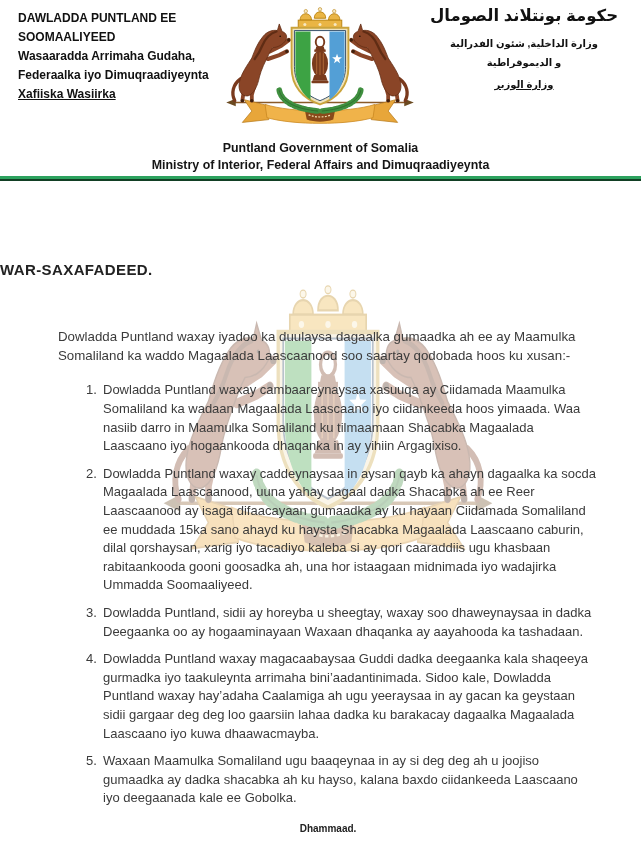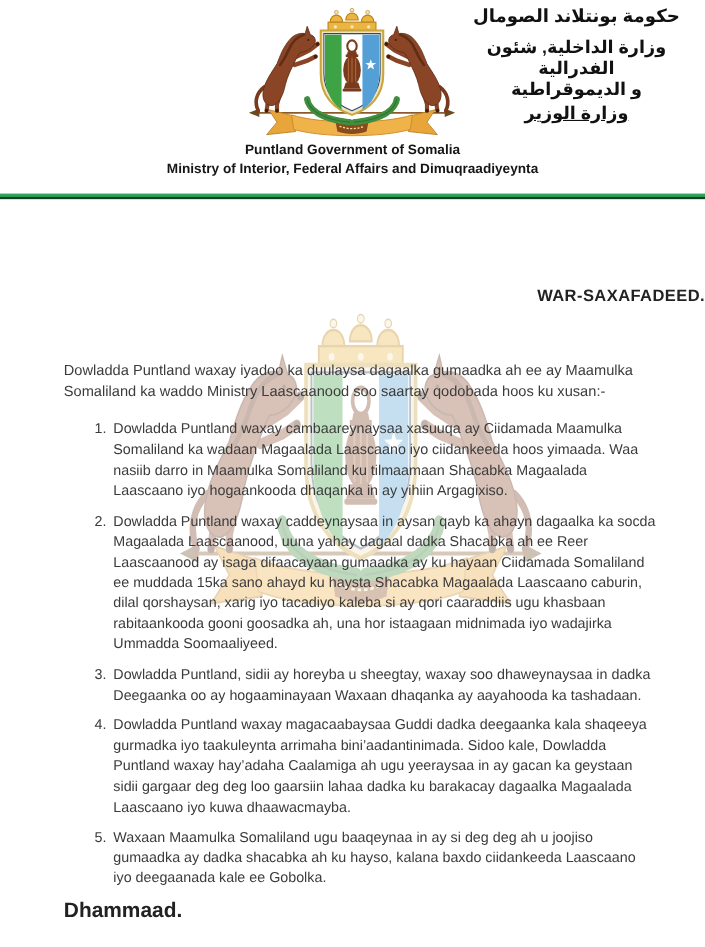--- a/index.html
+++ b/index.html
@@ -12,51 +12,51 @@
     position:absolute;left:18px;top:9px;width:212px;
     font-weight:bold;font-size:12px;line-height:19px;color:#111;
   }
   .hdr-left .u{text-decoration:underline;}
   .emblem-main{position:absolute;left:224px;top:5px;width:192px;height:125px;}
   .hdr-right{
     position:absolute;right:8px;top:2px;width:218px;text-align:center;
     direction:rtl;font-weight:bold;color:#111;
   }
   .hdr-right .big{font-size:16.5px;line-height:26px;margin-bottom:6px;}
-  .hdr-right .sm{font-size:16px;line-height:19px;}
+  .hdr-right .sm{font-size:10px;line-height:19px;}
   .hdr-right .u{text-decoration:underline;display:inline-block;margin-top:3px;}
   .hdr-center{
-    position:absolute;left:0;right:0;top:128px;text-align:center;
+    position:absolute;left:0;right:0;top:140px;text-align:center;
     font-weight:bold;font-size:12.4px;line-height:16.6px;color:#151515;
   }
   .green-rule{
     position:absolute;left:0;right:0;top:176px;height:3px;
     background:#2ca25e;border-bottom:2px solid #123f24;
   }
   
   .watermark{position:absolute;left:162px;top:280px;width:332px;height:286px;opacity:0.33;}
   
   .doc-title{
-    position:absolute;left:0;right:0;top:261px;text-align:right;
+    position:absolute;left:0;right:0;top:261px;text-align:left;
     font-weight:bold;font-size:15px;letter-spacing:0.4px;color:#222;
   }
   .doc-body{
     position:absolute;left:58px;top:310px;width:540px;
     font-size:13.3px;line-height:19.2px;color:#3b3b3b;
   }
   .intro{margin:0 0 16px 0;}
   .list{margin:0;}
   .list-item{
     display:grid;grid-template-columns:17px 1fr;
     padding-left:28px;margin-bottom:9px;
     font-size:13px;line-height:18.6px;
   }
   .list-item .num{text-align:left;}
   .closing{
-    text-align:left;font-weight:bold;font-size:19px;color:#222;margin-top:11px;
+    text-align:center;font-weight:bold;font-size:10px;color:#222;margin-top:11px;
   }
   .relpos{position:relative;z-index:2;}
 </style>
 </head>
 <body>
 
 <svg width="0" height="0" style="position:absolute" aria-hidden="true">
   <defs>
     <g id="poa-horse">
       <path d="M16,78 C8,84 6,93 10,101" stroke="#7a3a1e" stroke-width="3.5" fill="none" stroke-linecap="round"></path>
@@ -119,20 +119,27 @@
     </g>
   </defs>
 </svg>
 
 <div class="page">
 
   <svg class="watermark" viewBox="0 0 200 132" preserveAspectRatio="none">
       <use href="#poa-emblem"></use>
     </svg>
 
+  <div class="hdr-left">
+    <div>DAWLADDA PUNTLAND EE</div>
+    <div>SOOMAALIYEED</div>
+    <div>Wasaaradda Arrimaha Gudaha,</div>
+    <div>Federaalka iyo Dimuqraadiyeynta</div>
+    <div class="u">Xafiiska Wasiirka</div>
+  </div>
 
   <svg class="emblem-main" viewBox="0 0 200 132">
       <use href="#poa-emblem"></use>
     </svg>
 
   <div class="hdr-right">
     <div class="big">حكومة بونتلاند الصومال</div>
     <div class="sm">وزارة الداخلية, شئون الفدرالية</div>
     <div class="sm">و الديموقراطية</div>
     <div class="sm u">وزارة الوزير</div>
@@ -141,21 +148,21 @@
   <div class="hdr-center">
     <div>Puntland Government of Somalia</div>
     <div>Ministry of Interior, Federal Affairs and Dimuqraadiyeynta</div>
   </div>
 
   <div class="green-rule"></div>
 
   <div class="doc-title relpos">WAR-SAXAFADEED.</div>
 
   <div class="doc-body relpos">
-    <p class="intro">Dowladda Puntland waxay iyadoo ka duulaysa dagaalka gumaadka ah ee ay Maamulka Somaliland ka waddo Ministry Laascaanood soo saartay qodobada hoos ku xusan:-</p>
+    <p class="intro">Dowladda Puntland waxay iyadoo ka duulaysa dagaalka gumaadka ah ee ay Maamulka Somaliland ka waddo Magaalada Laascaanood soo saartay qodobada hoos ku xusan:-</p>
 
     <div class="list">
       <div class="list-item">
         <span class="num">1.</span>
         <span class="txt">Dowladda Puntland waxay cambaareynaysaa xasuuqa ay Ciidamada Maamulka Somaliland ka wadaan Magaalada Laascaano iyo ciidankeeda hoos yimaada. Waa nasiib darro in Maamulka Somaliland ku tilmaamaan Shacabka Magaalada Laascaano iyo hogaankooda dhaqanka in ay yihiin Argagixiso.</span>
       </div>
       <div class="list-item">
         <span class="num">2.</span>
         <span class="txt">Dowladda Puntland waxay caddeynaysaa in aysan qayb ka ahayn dagaalka ka socda Magaalada Laascaanood, uuna yahay dagaal dadka Shacabka ah ee Reer Laascaanood ay isaga difaacayaan gumaadka ay ku hayaan Ciidamada Somaliland ee muddada 15ka sano ahayd ku haysta Shacabka Magaalada Laascaano caburin, dilal qorshaysan, xarig iyo tacadiyo kaleba si ay qori caaraddiis ugu khasbaan rabitaankooda gooni goosadka ah, una hor istaagaan midnimada iyo wadajirka Ummadda Soomaaliyeed.</span>
       </div>

